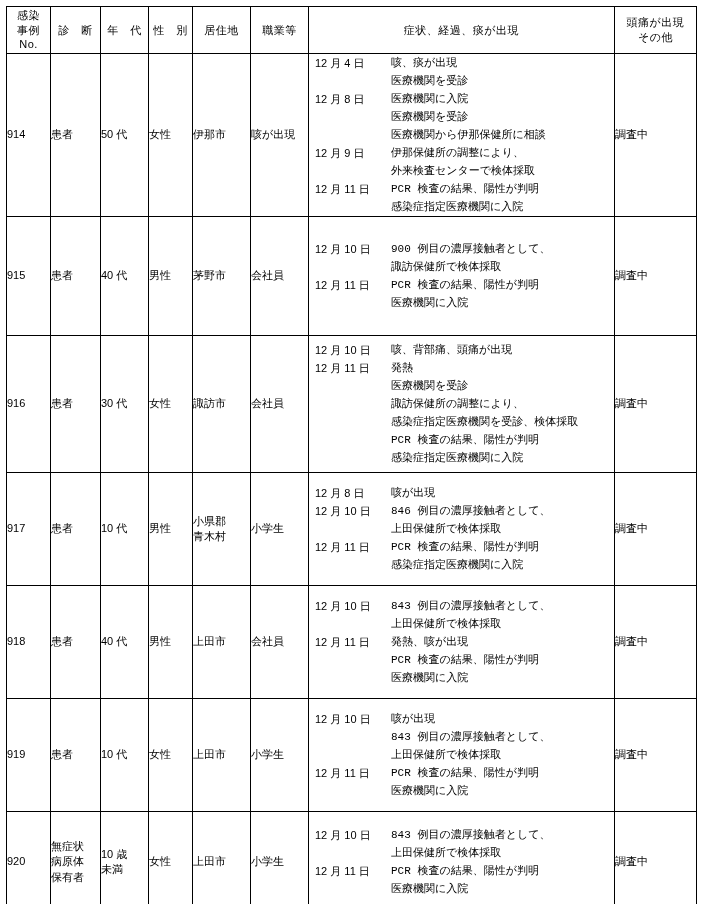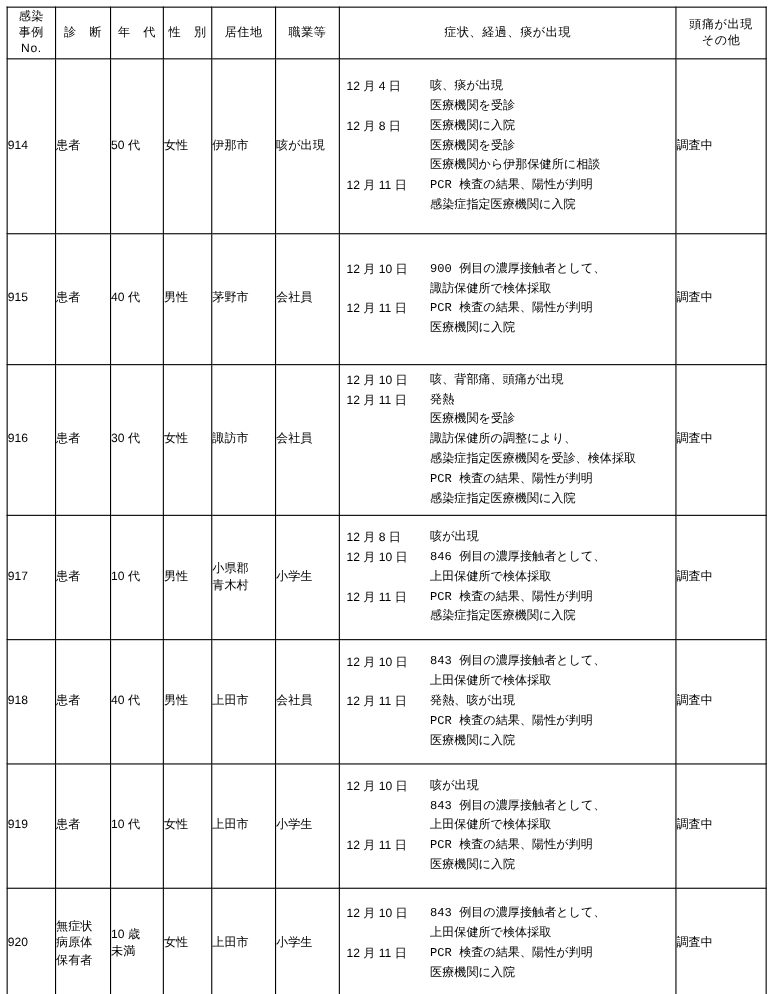--- a/index.html
+++ b/index.html
@@ -170,20 +170,27 @@
               </div>
               <div class="drow">
                 <div class="dcell-date">12 月 8 日</div>
                 <div class="dcell-text">
                   <span class="tline">医療機関に入院</span>
                   <span class="tline">医療機関を受診</span>
                   <span class="tline">医療機関から伊那保健所に相談</span>
                 </div>
               </div>
               <div class="drow">
+                <div class="dcell-date">12 月 9 日</div>
+                <div class="dcell-text">
+                  <span class="tline">伊那保健所の調整により、</span>
+                  <span class="tline">外来検査センターで検体採取</span>
+                </div>
+              </div>
+              <div class="drow">
                 <div class="dcell-date">12 月 11 日</div>
                 <div class="dcell-text">
                   <span class="tline">PCR 検査の結果、陽性が判明</span>
                   <span class="tline">感染症指定医療機関に入院</span>
                 </div>
               </div>
             </div>
           </td>
           <td class="center">
             <span class="stack">調査中</span>

